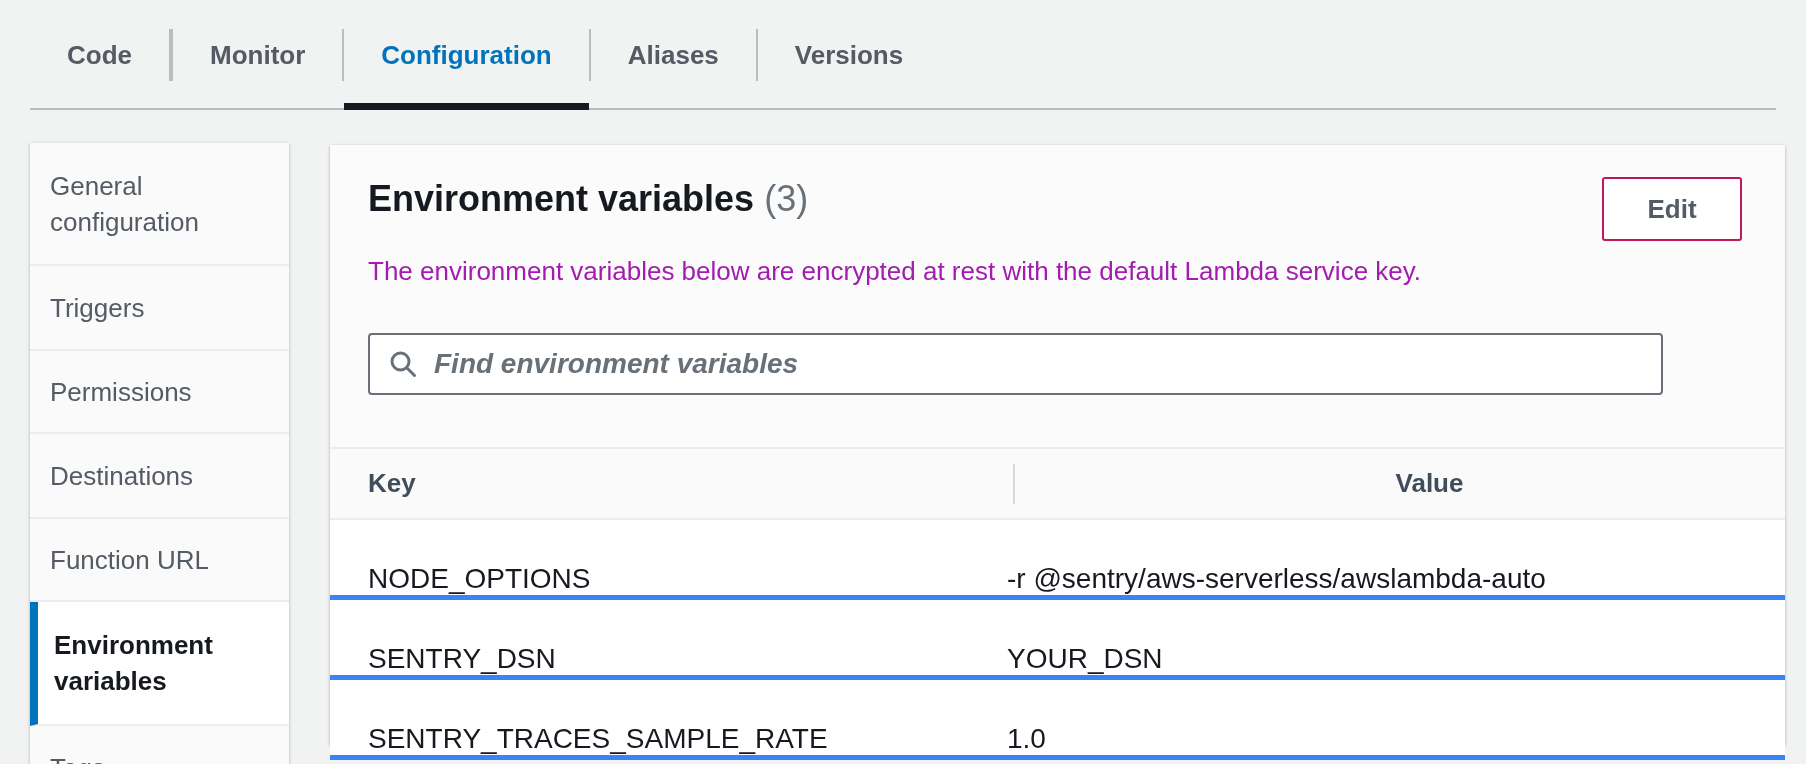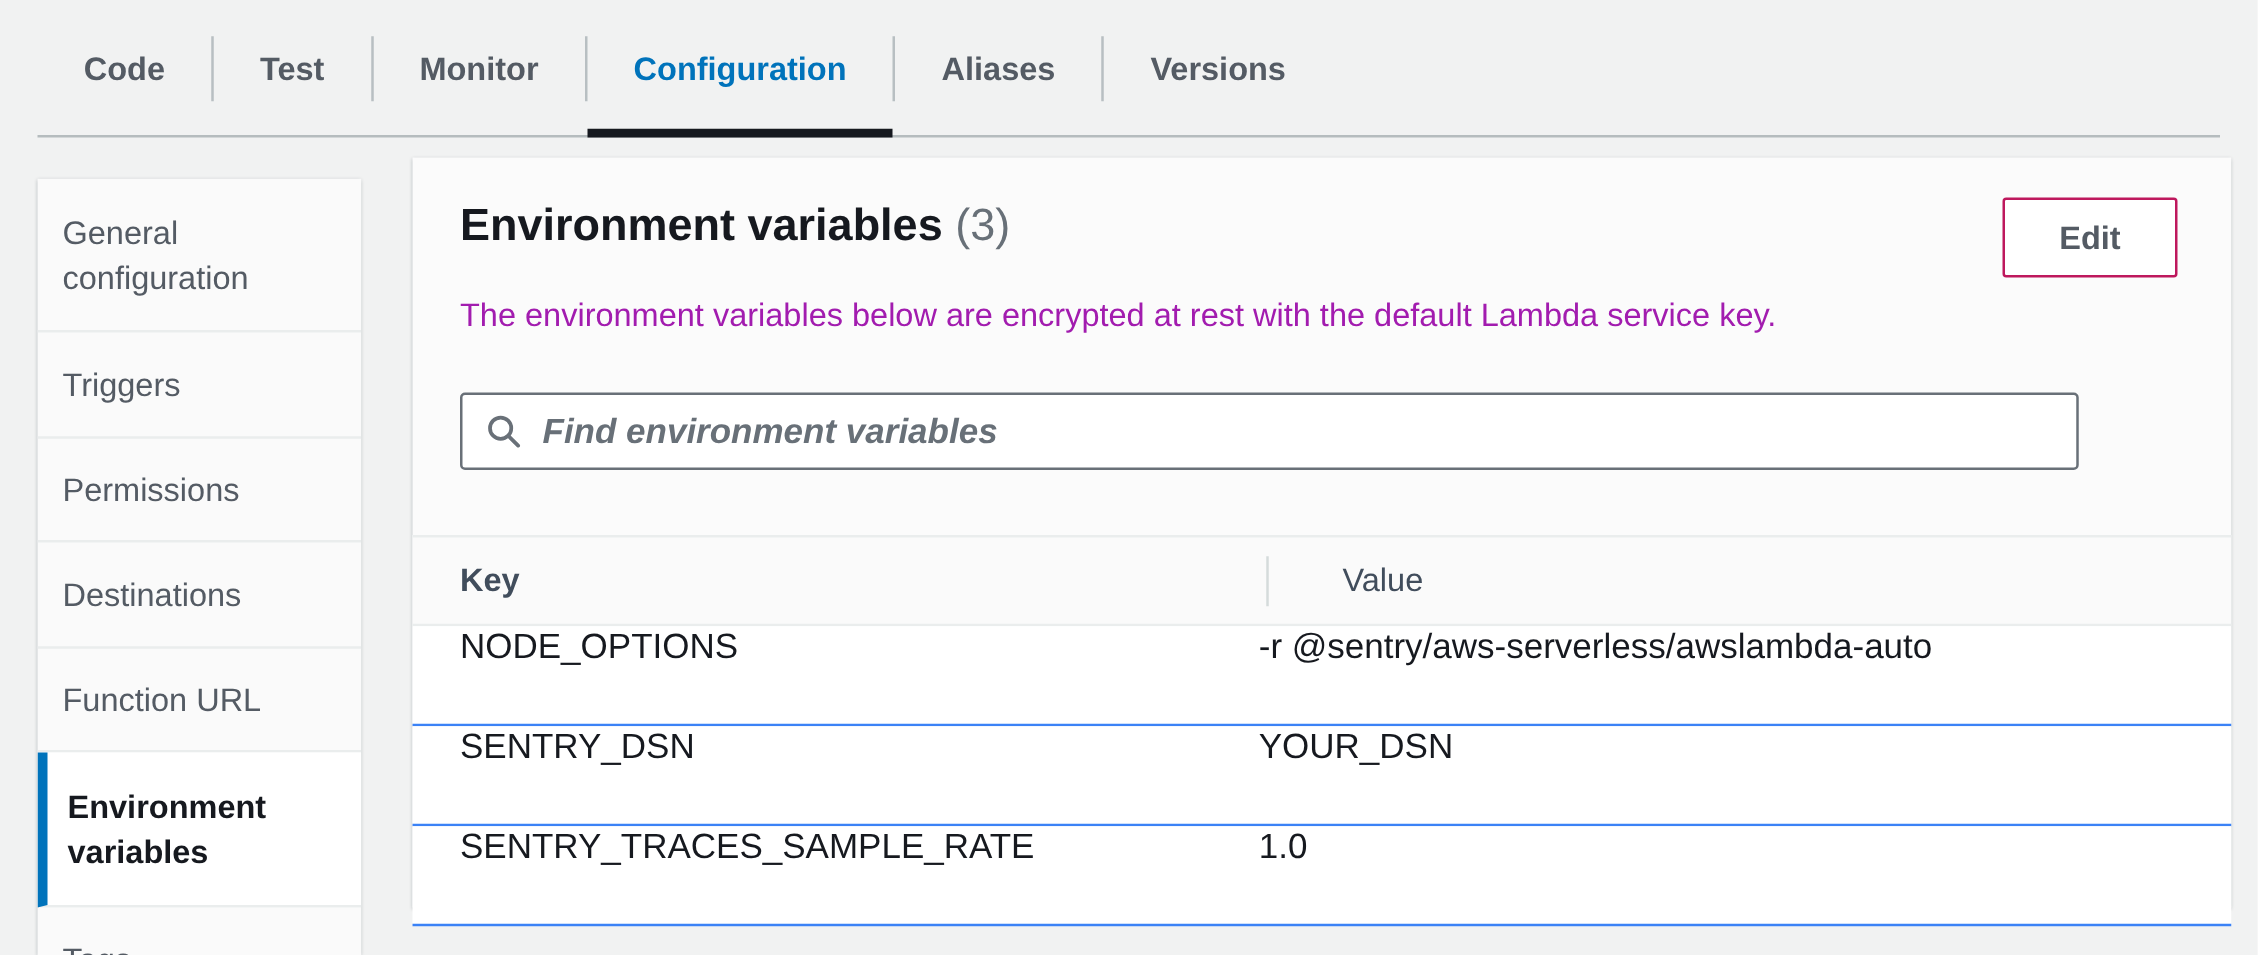--- a/index.html
+++ b/index.html
@@ -37,21 +37,21 @@
     border-bottom:2px solid #eaeded;
     font-size:26px;line-height:36px;color:#545b64;cursor:pointer;
   }
   .side-item.active{
     background:#ffffff;border-left:8px solid #0073bb;padding-left:16px;
     font-weight:bold;color:#16191f;
   }
 
   
   .panel{
-    position:absolute;left:330px;top:126px;width:1455px;height:600px;
+    position:absolute;left:330px;top:145px;width:1455px;height:600px;
     background:#fbfbfb;box-sizing:border-box;
     box-shadow:0 1px 3px rgba(0,28,36,.30);
   }
   .panel-head{display:flex;justify-content:space-between;align-items:flex-start;padding:30px 43px 0 38px;}
   .panel-title{font-size:36px;line-height:47px;font-weight:bold;color:#16191f;margin:0;}
   .panel-counter{color:#687078;font-weight:400;}
   .edit-btn{
     box-sizing:border-box;width:140px;height:64px;margin-top:2px;
     background:#ffffff;border:2px solid #be185d;border-radius:3px;
     font-family:inherit;font-size:26px;font-weight:bold;color:#545b64;cursor:pointer;
@@ -71,36 +71,35 @@
   .search-input::placeholder{color:#687078;font-style:italic;opacity:1;}
 
   
   .table{margin-top:52px;}
   .thead{
     display:flex;align-items:center;box-sizing:border-box;height:73px;
     background:#fafafa;border-top:2px solid #eaeded;border-bottom:2px solid #eaeded;
   }
   .th-key{box-sizing:border-box;width:683px;padding-left:38px;font-size:26px;font-weight:bold;color:#414d5c;}
   .th-sep{width:2px;height:40px;background:#d5dbdb;}
-  .th-value{flex:1;padding-left:59px;font-size:26px;font-weight:normal;color:#414d5c;}
+  .th-value{flex:1;padding-left:59px;font-size:26px;font-weight:bold;color:#414d5c;text-align:center;}
   .trow{
-    display:flex;align-items:flex-start;box-sizing:border-box;height:80px;
-    background:#ffffff;border-bottom:2px solid #3b82f6;font-size:28px;color:#16191f;
+    display:flex;align-items:flex-end;box-sizing:border-box;height:80px;
+    background:#ffffff;border-bottom:5px solid #3b82f6;font-size:28px;color:#16191f;
   }
   .td-key{box-sizing:border-box;width:635px;padding-left:38px;}
   .td-value{flex:1;padding-left:42px;}
 </style>
 </head>
 <body>
 
 <header class="tabbar">
   <nav class="tabs">
     <div class="tab">Code</div>
     <span class="tab-divider"></span>
-    <div class="tab">Test</div>
     <span class="tab-divider"></span>
     <div class="tab">Monitor</div>
     <span class="tab-divider"></span>
     <div class="tab active">Configuration</div>
     <span class="tab-divider"></span>
     <div class="tab">Aliases</div>
     <span class="tab-divider"></span>
     <div class="tab">Versions</div>
   </nav>
   <div class="tabbar-rule"></div>

